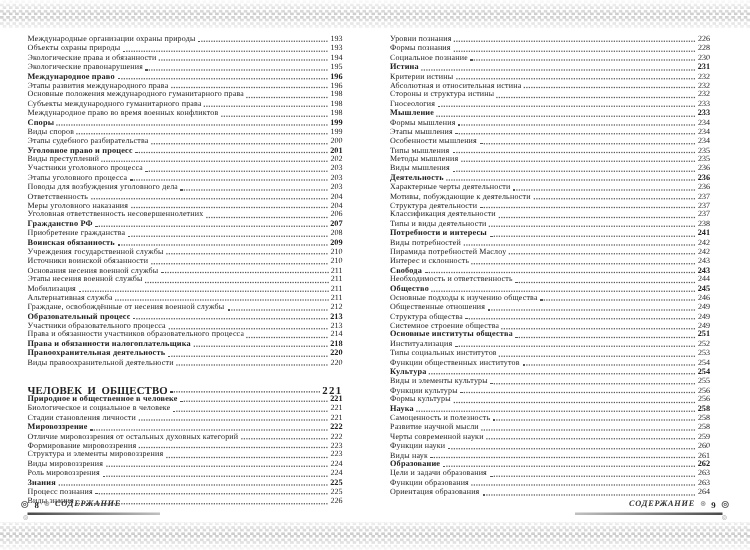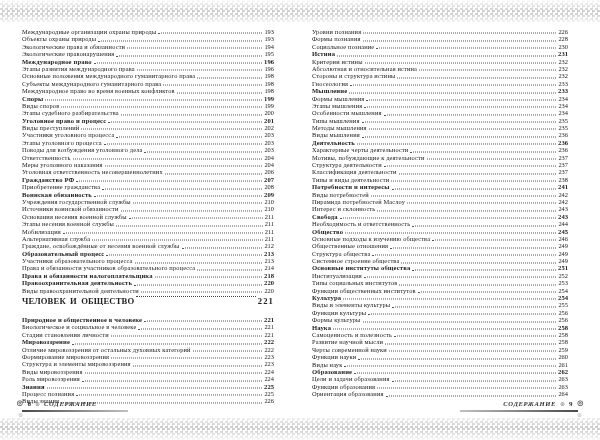--- a/index.html
+++ b/index.html
@@ -21,21 +21,21 @@
   
   .toc-col{position:absolute;top:28px;}
   #left-column{left:22px;width:252px;}
   #right-column{left:312px;width:256px;}
 
   .toc-row{display:flex;align-items:flex-end;height:7.4px;font-size:6.4px;line-height:7.4px;white-space:nowrap;}
   .toc-row .lbl{overflow:hidden;letter-spacing:.15px;}
   .toc-row .dots{flex:1;border-bottom:1px dotted #555;margin:0 2px;transform:translateY(-1.5px);min-width:6px;}
   .toc-row .pg{text-align:right;}
   .toc-row.bold{font-weight:bold;font-size:6.6px;}
-  .toc-row.section{height:18px;align-items:flex-start;font-weight:bold;font-size:8.6px;
+  .toc-row.section{height:18px;align-items:flex-end;font-weight:bold;font-size:8.6px;
     letter-spacing:1.1px;word-spacing:2px;padding-top:4px;}
   .toc-row.section .dots{transform:translateY(-2px);border-bottom:1px dotted #444;}
 
   
   .footer{position:absolute;top:399px;height:18px;font-size:7px;}
   .footer-line{display:flex;align-items:center;gap:4px;}
   .footer .num{font-weight:bold;font-size:7px;}
   .footer .running{font-style:italic;font-weight:bold;font-size:6.6px;letter-spacing:.6px;color:#333;}
   .orn-spiral{font-size:9px;color:#555;line-height:1;}
   .orn-flower{font-size:6px;color:#888;line-height:1;}

